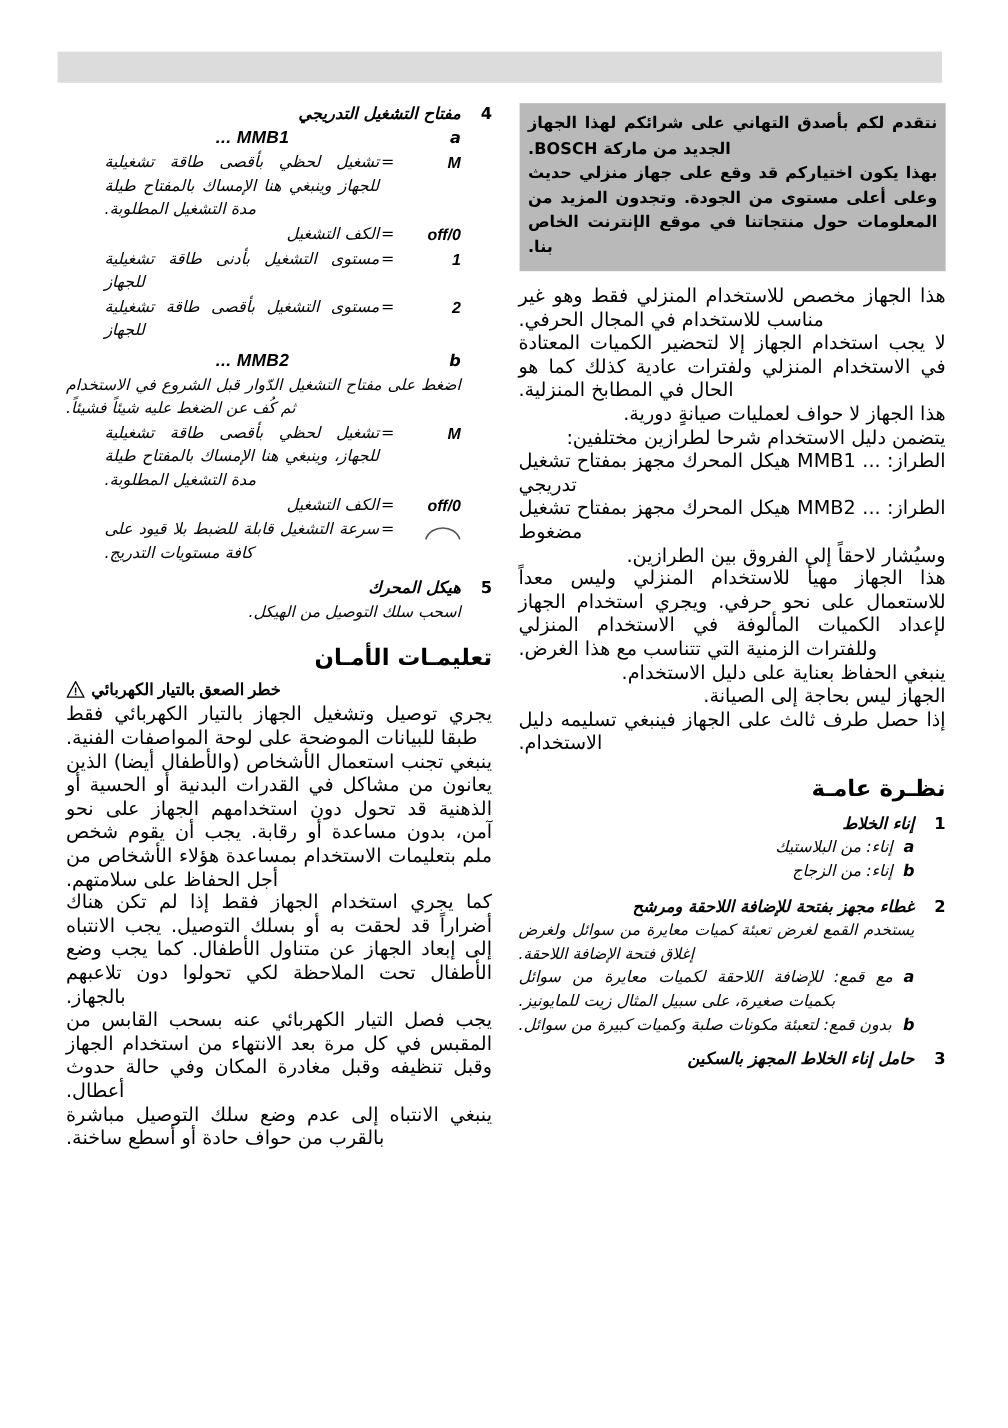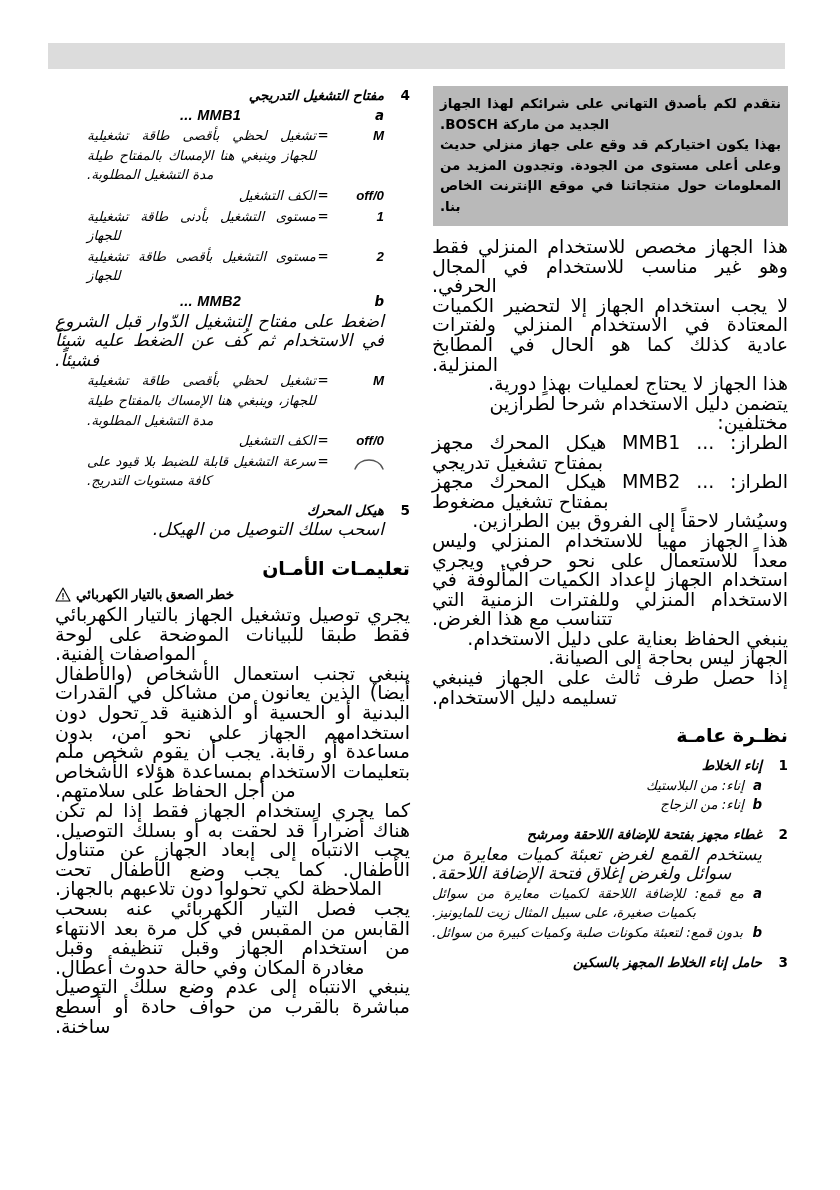--- a/index.html
+++ b/index.html
@@ -45,21 +45,21 @@
     width: 50%;
   }
   .col-right { padding-right: 52px; padding-left: 12px; }
   .col-left  { padding-right: 10px; padding-left: 55px; }
 
   
   .p {
     direction: rtl;
     text-align: justify;
     text-align-last: left;
-    font-size: 19px;
+    font-size: 16px;
     line-height: 19.6px;
     margin: 0;
     letter-spacing: 0.1px;
     unicode-bidi: isolate;
   }
   .p.rtl-left { text-align: right; text-align-last: right; }
 
   .intro-box {
     background: #b9b9b9;
     padding: 8px 7px 9px 7px;
@@ -112,21 +112,21 @@
   }
   .part-body { flex: 1 1 auto; min-width: 0; font-style: italic; }
   .part-title {
     font-weight: bold;
     font-size: 13.6px;
     line-height: 19.6px;
     text-align: right;
     direction: rtl;
   }
   .part-desc {
-    font-size: 17px;
+    font-size: 13px;
     line-height: 19.6px;
     text-align: justify;
     text-align-last: left;
     direction: rtl;
     margin-top: 0px;
   }
 
   
   .sub {
     display: flex;
@@ -240,21 +240,21 @@
 
   <div class="col col-right">
 
     <div class="intro-box">
       <p class="p">نتقدم لكم بأصدق التهاني على شرائكم لهذا الجهاز الجديد من ماركة BOSCH.</p>
       <p class="p">بهذا يكون اختياركم قد وقع على جهاز منزلي حديث وعلى أعلى مستوى من الجودة. وتجدون المزيد من المعلومات حول منتجاتنا في موقع الإنترنت الخاص بنا.</p>
     </div>
 
     <p class="p">هذا الجهاز مخصص للاستخدام المنزلي فقط وهو غير مناسب للاستخدام في المجال الحرفي.</p>
     <p class="p">لا يجب استخدام الجهاز إلا لتحضير الكميات المعتادة في الاستخدام المنزلي ولفترات عادية كذلك كما هو الحال في المطابخ المنزلية.</p>
-    <p class="p rtl-left">هذا الجهاز لا يحتاج لعمليات بهذاٍ دورية.</p>
+    <p class="p rtl-left">هذا الجهاز لا حواف لعمليات صيانةٍ دورية.</p>
     <p class="p rtl-left">يتضمن دليل الاستخدام شرحا لطرازين مختلفين:</p>
     <p class="p">الطراز: ... MMB1 هيكل المحرك مجهز بمفتاح تشغيل تدريجي</p>
     <p class="p">الطراز: ... MMB2 هيكل المحرك مجهز بمفتاح تشغيل مضغوط</p>
     <p class="p rtl-left">وسيُشار لاحقاً إلى الفروق بين الطرازين.</p>
     <p class="p">هذا الجهاز مهيأ للاستخدام المنزلي وليس معداً للاستعمال على نحو حرفي. ويجري استخدام الجهاز لإعداد الكميات المألوفة في الاستخدام المنزلي وللفترات الزمنية التي تتناسب مع هذا الغرض.</p>
     <p class="p rtl-left">ينبغي الحفاظ بعناية على دليل الاستخدام.</p>
     <p class="p rtl-left">الجهاز ليس بحاجة إلى الصيانة.</p>
     <p class="p">إذا حصل طرف ثالث على الجهاز فينبغي تسليمه دليل الاستخدام.</p>
 
     <h2 class="section-title">نظـرة عامـة</h2>

